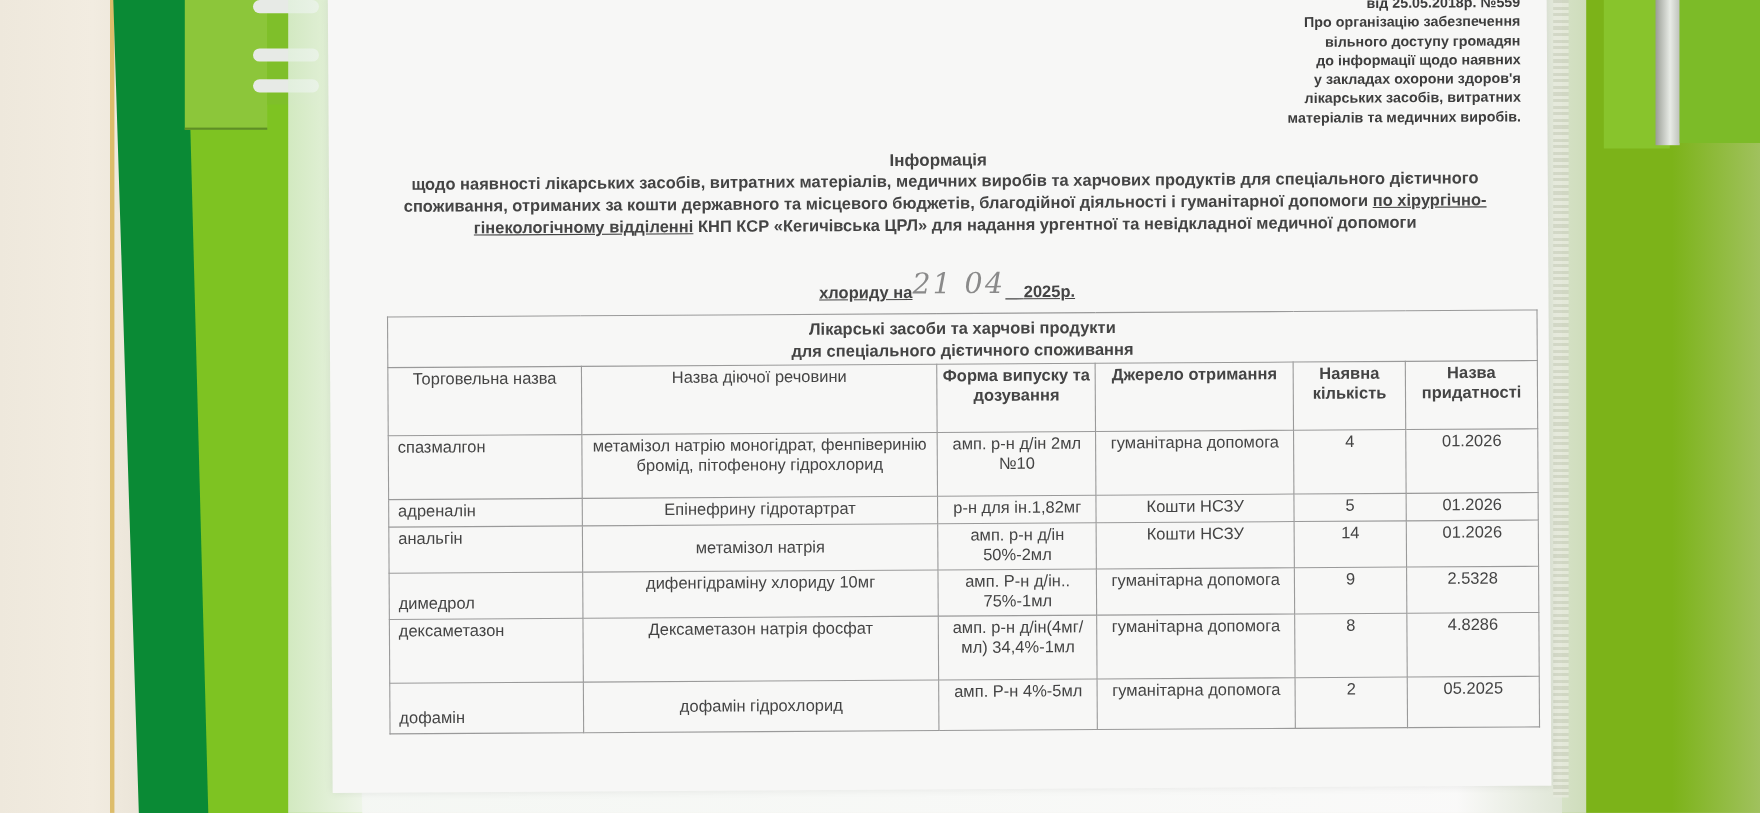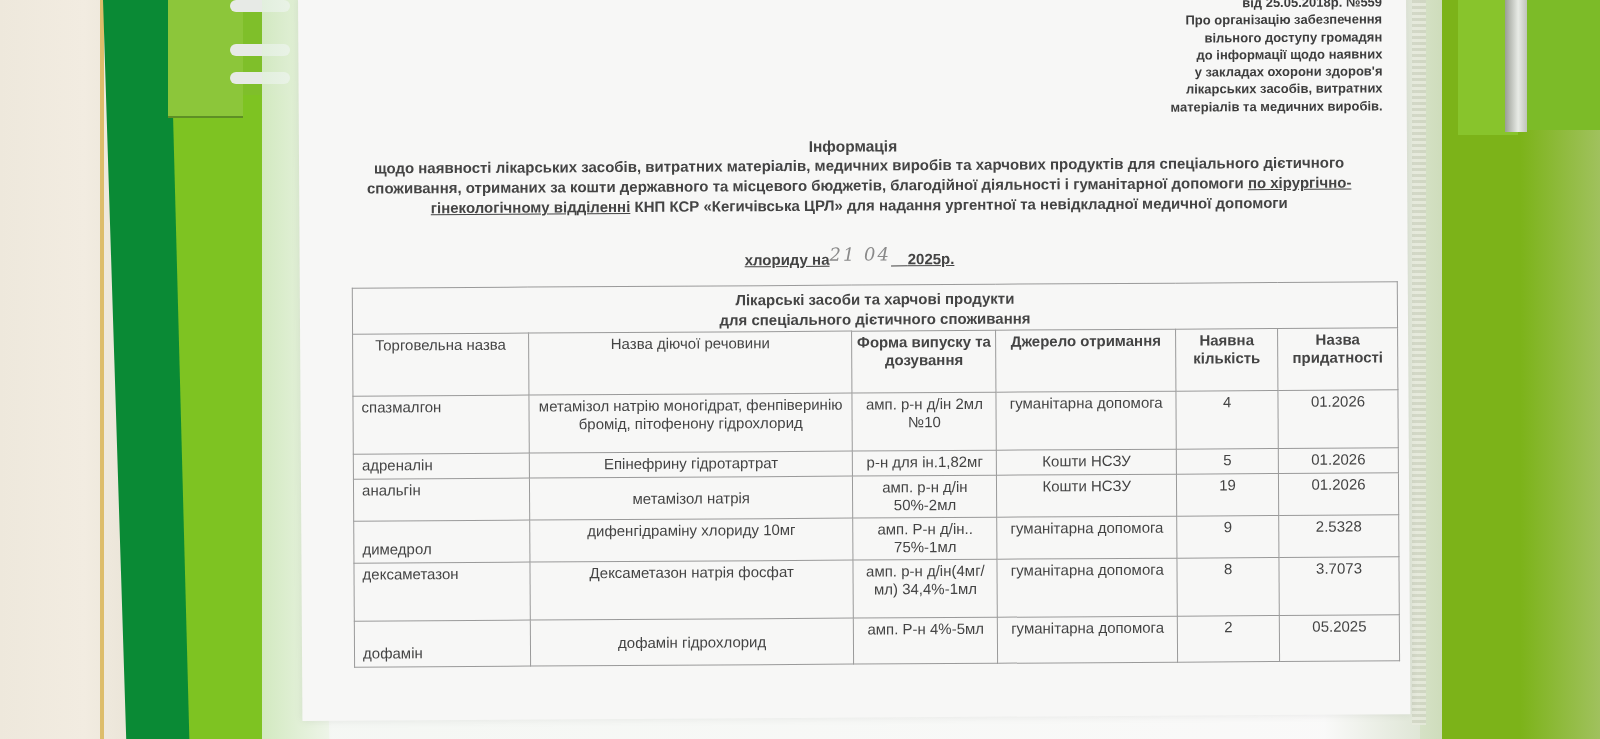--- a/index.html
+++ b/index.html
@@ -39,21 +39,21 @@
   .paper { position: absolute; left: 298px; top: -4px; width: 1108px; height: 725px;
     background: #f7f7f6; box-shadow: 0 0 8px rgba(0,0,0,.08); transform: rotate(-0.35deg); transform-origin: top left; }
 
   .order-ref { position: absolute; right: 24px; top: 4px; text-align: right;
     font-size: 13px; font-weight: bold; line-height: 17.3px; color: #3d3d3d; width: 320px; }
 
   .info-title { position: absolute; left: 0; width: 100%; top: 145px; text-align: center; font-size: 15.5px; font-weight: bold; color: #444; }
   .info-body { position: absolute; left: 60px; width: 1000px; top: 163px; text-align: center; font-size: 15px; font-weight: bold; line-height: 20px; color: #444; }
   .info-body u { text-decoration: underline; }
   .status-line { position: absolute; left: 445px; top: 255px; font-size: 15px; font-weight: bold; color: #444; text-decoration: underline; }
-  .handwritten { font-family: "DejaVu Serif", serif; font-style: italic; font-weight: normal; font-size: 18px;
+  .handwritten { font-family: "DejaVu Serif", serif; font-style: italic; font-weight: normal; font-size: 26px;
     color: #8a8a8a; letter-spacing: 2px; display: inline-block; transform: translateY(-4px); text-decoration: none; }
 
   
   .med-table { position: absolute; left: 52px; top: 292px; width: 1046px; border-collapse: collapse;
     font-size: 15px; color: #444; }
   .med-table td, .med-table th { border: 1.3px solid #9a9a9a; vertical-align: top; }
   .med-table .group-head { text-align: center; font-weight: bold; font-size: 15px; line-height: 20px; padding: 4px 0 0 0; height: 46px; }
   .med-table th { font-weight: normal; font-size: 15px; line-height: 18px; text-align: center; height: 62px; padding-top: 2px; }
   .med-table th.bold { font-weight: bold; }
   .med-table td { line-height: 18px; padding: 2px 4px; text-align: center; }
@@ -142,38 +142,38 @@
       <td>р-н для ін.1,82мг</td>
       <td>Кошти НСЗУ</td>
       <td>5</td>
       <td>01.2026</td>
     </tr>
     <tr style="height:42px">
       <td class="trade">анальгін</td>
       <td class="mid">метамізол натрія</td>
       <td>амп. р-н д/ін 50%-2мл</td>
       <td>Кошти НСЗУ</td>
-      <td>19</td>
+      <td>14</td>
       <td>01.2026</td>
     </tr>
     <tr style="height:42px">
       <td class="trade low">димедрол</td>
       <td>дифенгідраміну хлориду 10мг</td>
       <td>амп. Р-н д/ін.. 75%-1мл</td>
       <td>гуманітарна допомога</td>
       <td>9</td>
       <td>2.5328</td>
     </tr>
     <tr style="height:58px">
       <td class="trade">дексаметазон</td>
       <td>Дексаметазон натрія фосфат</td>
       <td>амп. р-н д/ін(4мг/мл) 34,4%-1мл</td>
       <td>гуманітарна допомога</td>
       <td>8</td>
-      <td>3.7073</td>
+      <td>4.8286</td>
     </tr>
     <tr style="height:46px">
       <td class="trade low">дофамін</td>
       <td class="mid">дофамін гідрохлорид</td>
       <td>амп. Р-н 4%-5мл</td>
       <td>гуманітарна допомога</td>
       <td>2</td>
       <td>05.2025</td>
     </tr>
   </tbody>

